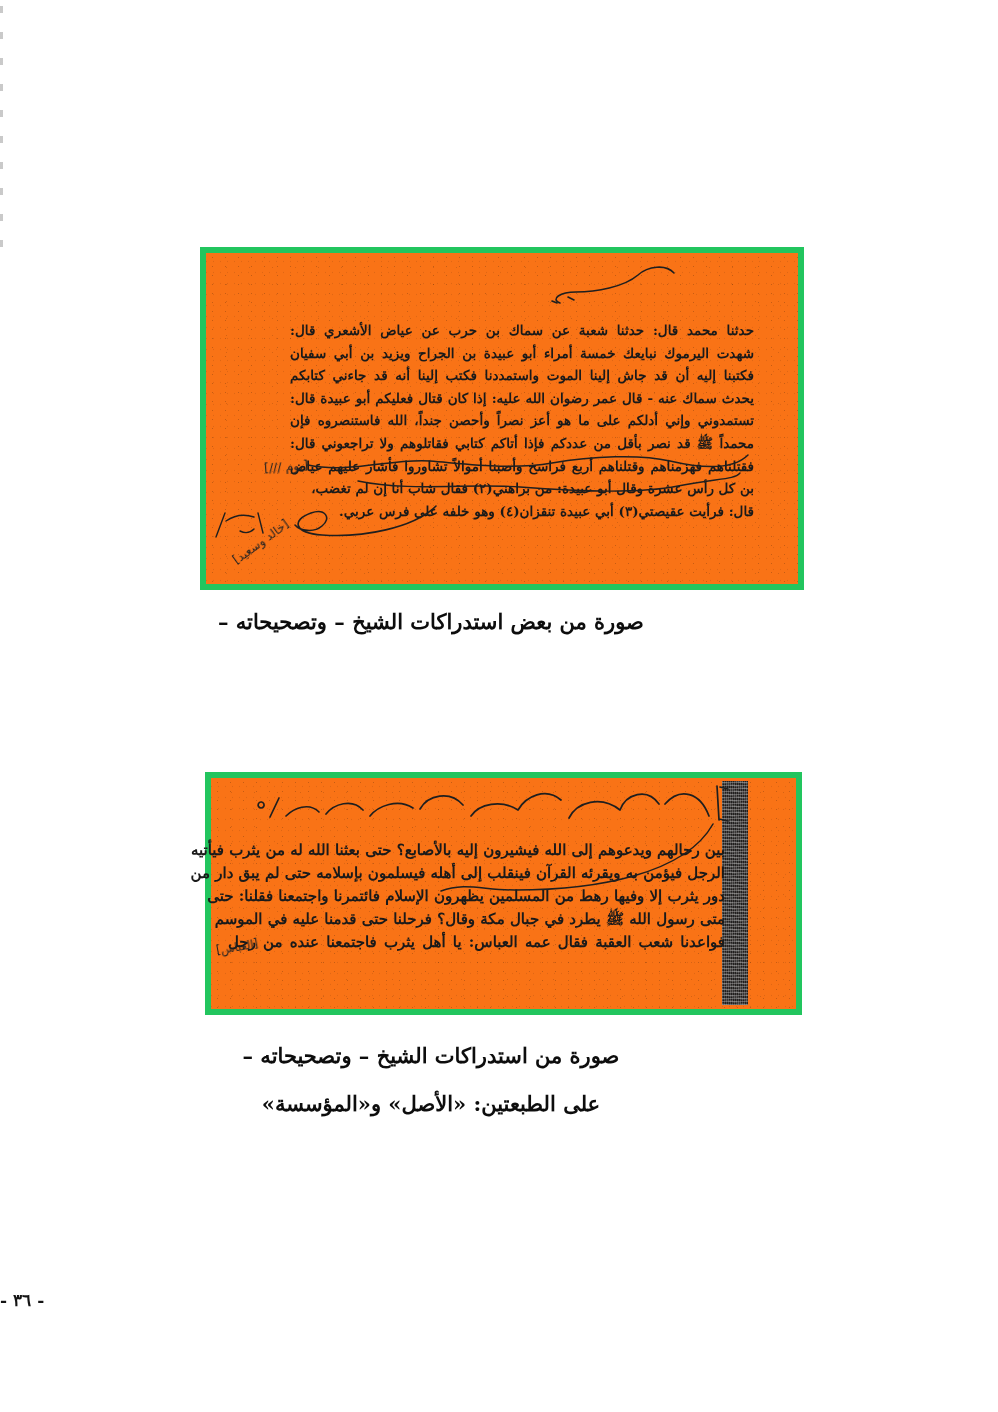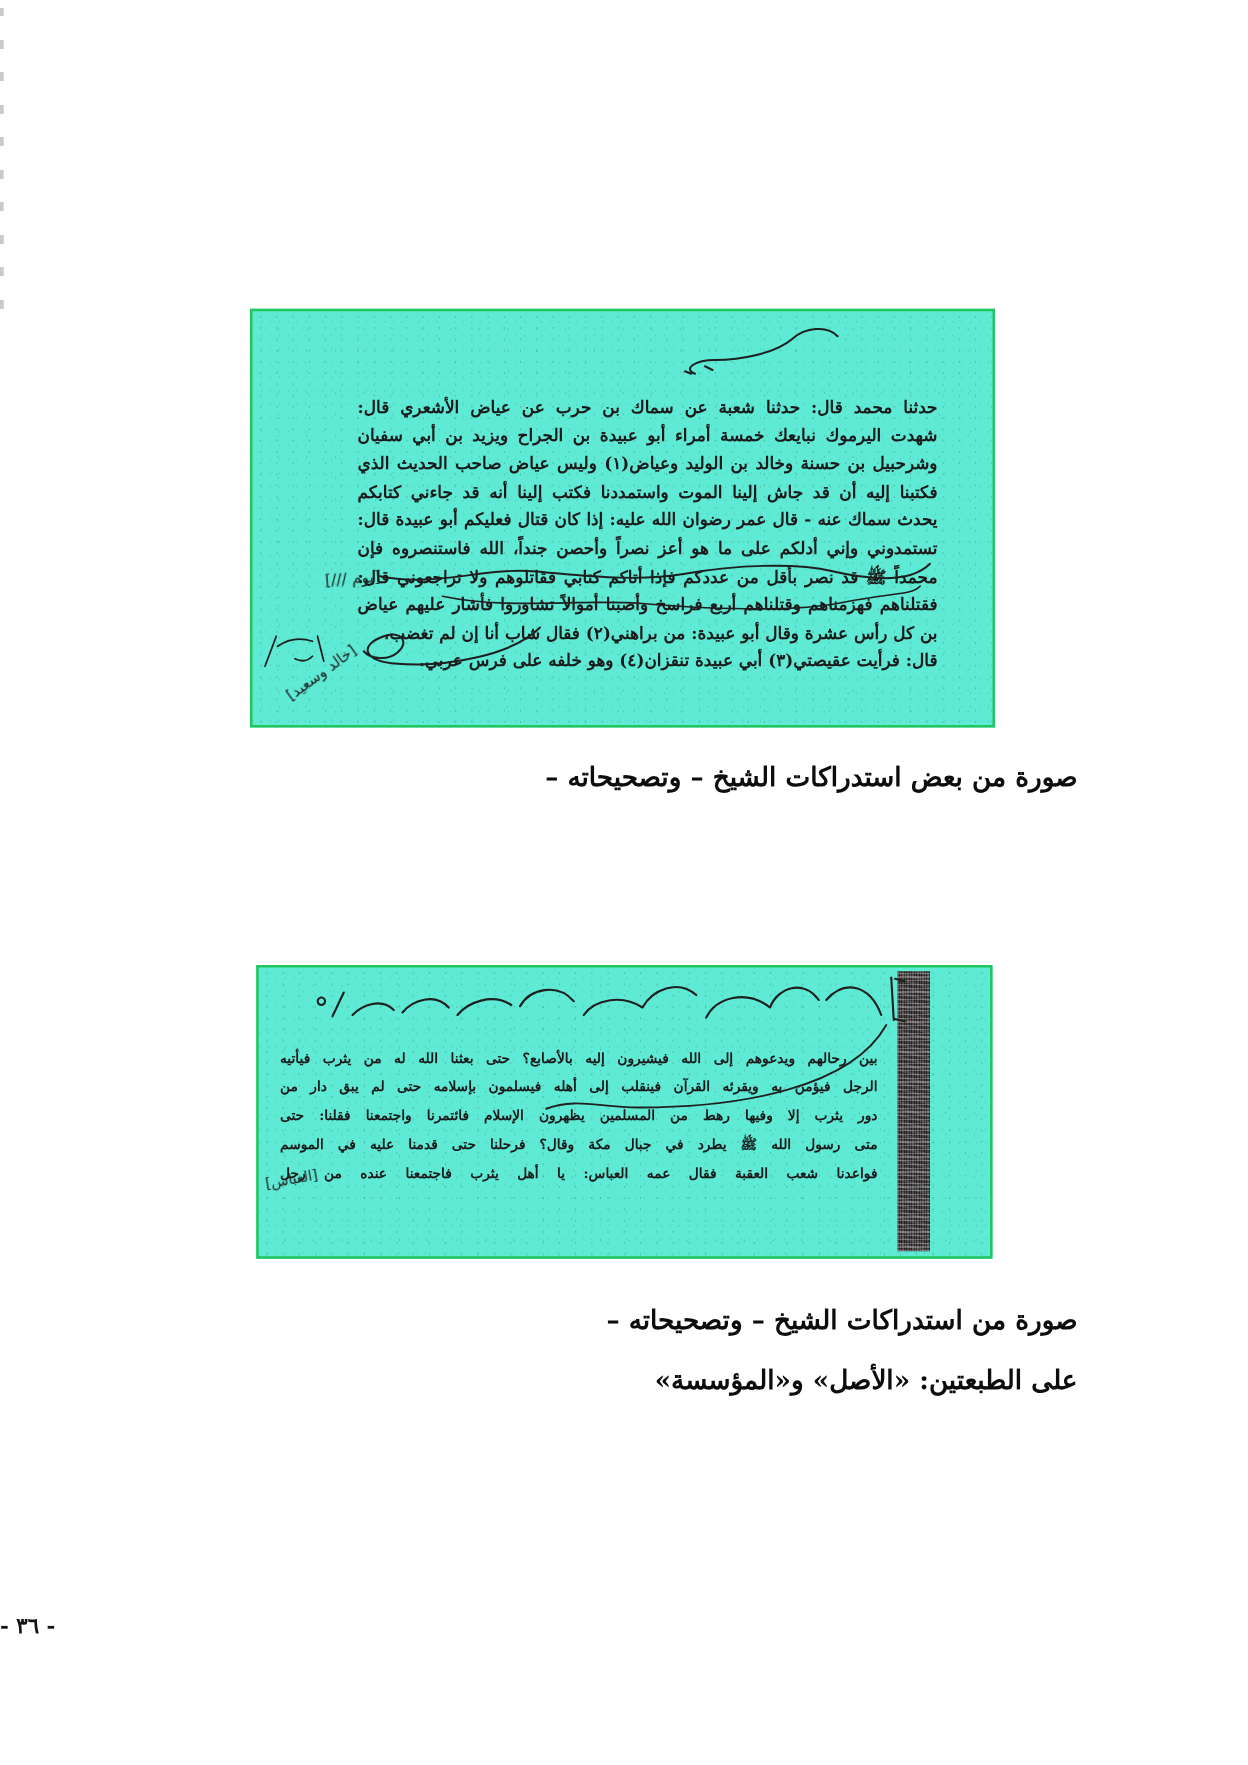--- a/index.html
+++ b/index.html
@@ -9,83 +9,82 @@
     overflow:hidden;color:#111;
   }
   
   .edge-artifact{
     position:absolute;left:0;top:6px;width:3px;height:255px;
     background:repeating-linear-gradient(180deg,rgba(60,60,60,.55) 0 7px,transparent 7px 26px);
     opacity:.5;
   }
   
   .scanbox{
-    position:absolute;border:2px solid #22c55e;background:#5eead4;
+    position:absolute;border:6px solid #22c55e;background:#f97316;
   }
   .scanbox::before{ 
     content:"";position:absolute;inset:0;pointer-events:none;
     background-image:
       radial-gradient(rgba(0,0,0,.20) .6px,transparent .75px),
       radial-gradient(rgba(0,0,0,.10) .5px,transparent .65px),
       radial-gradient(rgba(0,0,0,.14) .7px,transparent .8px);
     background-size:13px 9px,7px 11px,23px 17px;
     background-position:0 0,4px 3px,9px 6px;
   }
   #box1{left:200px;top:247px;width:592px;height:331px;}
   #box2{left:205px;top:772px;width:585px;height:231px;}
   .scantext{
     position:absolute;direction:rtl;unicode-bidi:embed;
     font-weight:700;color:#1a1a1a;
     text-rendering:optimizeLegibility;
     filter:blur(.22px);
   }
   #box1 .scantext{right:44px;left:84px;top:66px;font-size:13.5px;line-height:22.6px;}
-  #box2 .scantext{right:90px;left:17px;top:61px;font-size:11px;line-height:23px;}
+  #box2 .scantext{right:71px;left:17px;top:61px;font-size:15px;line-height:23px;}
   .jline{text-align:justify;text-align-last:justify;white-space:nowrap;}
   .rline{text-align:right;text-align-last:right;white-space:nowrap;}
   .hand-note{
     position:absolute;direction:rtl;color:#222;
     font-family:"DejaVu Sans","Liberation Sans",sans-serif;
     font-weight:400;white-space:nowrap;filter:blur(.15px);
   }
   .hand-svg{position:absolute;inset:0;width:100%;height:100%;pointer-events:none;}
   .hand-svg path{fill:none;stroke:#1f1f1f;stroke-linecap:round;stroke-linejoin:round;}
   
   .binding-strip{
     position:absolute;left:511px;top:3px;width:26px;height:224px;
     background:#211f1e;
     background-image:
       repeating-linear-gradient(0deg,rgba(255,255,255,.28) 0 1px,transparent 1px 3px),
       repeating-linear-gradient(90deg,rgba(255,255,255,.18) 0 1px,transparent 1px 2px),
       repeating-linear-gradient(14deg,rgba(255,255,255,.10) 0 2px,transparent 2px 5px);
   }
   
   .caption{
-    position:absolute;left:0;width:862px;direction:rtl;
+    position:absolute;left:0;width:862px;text-align:center;direction:rtl;
     font-weight:700;color:#0d0d0d;font-size:21px;line-height:48px;
   }
   #caption1{top:598px;}
   #caption2{top:1032px;}
   
   .pagenum{
     position:absolute;left:0;top:1290px;width:998px;text-align:left;
     direction:rtl;font-weight:700;font-size:17px;color:#141414;
     letter-spacing:2px;
   }
 </style>
 </head>
 <body>
 
 <div class="edge-artifact"></div>
 
 <div id="box1" class="scanbox">
   <div class="scantext">
     <div class="jline">حدثنا محمد قال: حدثنا شعبة عن سماك بن حرب عن عياض الأشعري قال:</div>
     <div class="jline">شهدت اليرموك نبايعك خمسة أمراء أبو عبيدة بن الجراح ويزيد بن أبي سفيان</div>
-    <div class="jline">وشرحبيل بن حسنة وخالد بن الوليد وعياض(١) وليس عياض صاحب الحديث الذي</div>
     <div class="jline">فكتبنا إليه أن قد جاش إلينا الموت واستمددنا فكتب إلينا أنه قد جاءني كتابكم</div>
     <div class="jline">يحدث سماك عنه - قال عمر رضوان الله عليه: إذا كان قتال فعليكم أبو عبيدة قال:</div>
     <div class="jline">تستمدوني وإني أدلكم على ما هو أعز نصراً وأحصن جنداً، الله فاستنصروه فإن</div>
     <div class="jline">محمداً ﷺ قد نصر بأقل من عددكم فإذا أتاكم كتابي فقاتلوهم ولا تراجعوني قال:</div>
     <div class="jline">فقتلناهم فهزمناهم وقتلناهم أربع فراسخ وأصبنا أموالاً تشاوروا فأشار عليهم عياض</div>
     <div class="rline">بن كل رأس عشرة وقال أبو عبيدة: من براهني(٢) فقال شاب أنا إن لم تغضب،</div>
     <div class="rline">قال: فرأيت عقيصتي(٣) أبي عبيدة تنقزان(٤) وهو خلفه على فرس عربي.</div>
   </div>
 
   <svg class="hand-svg" viewBox="0 0 592 331">

